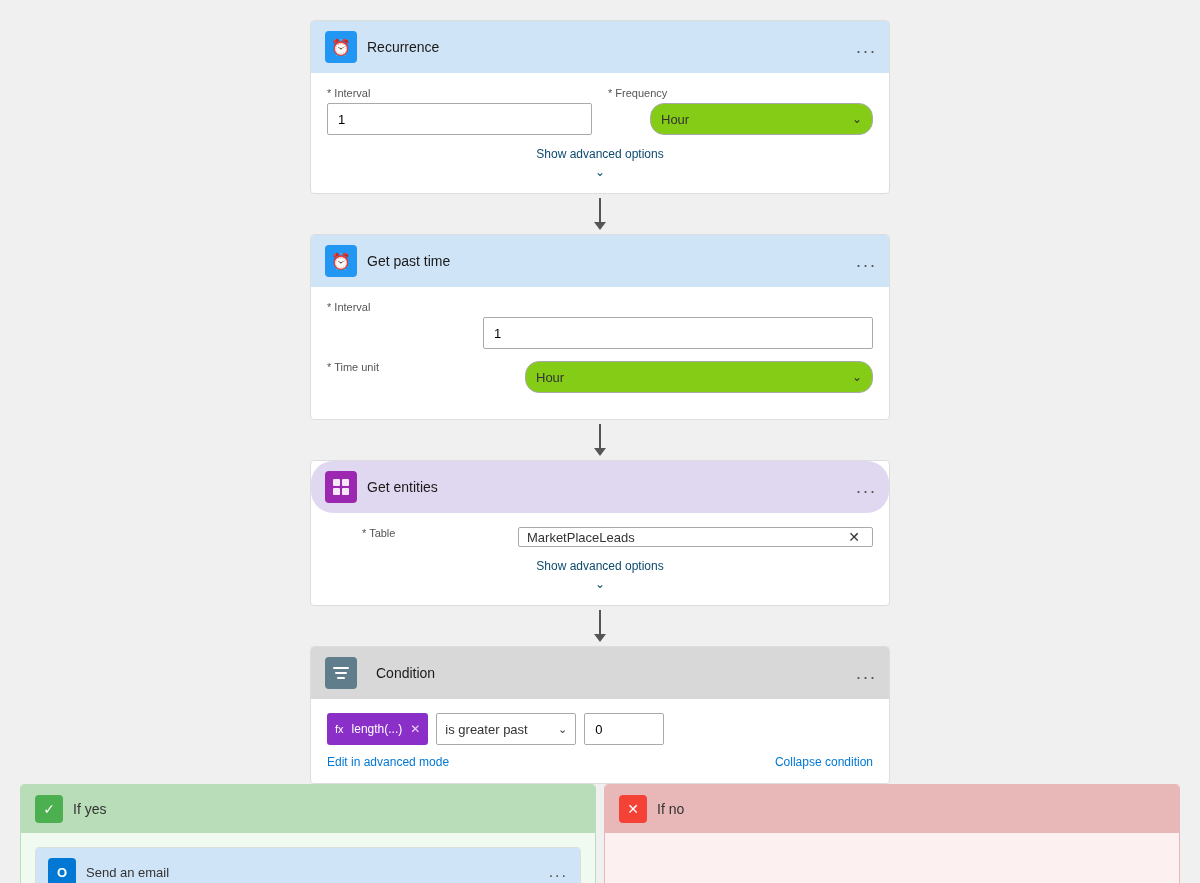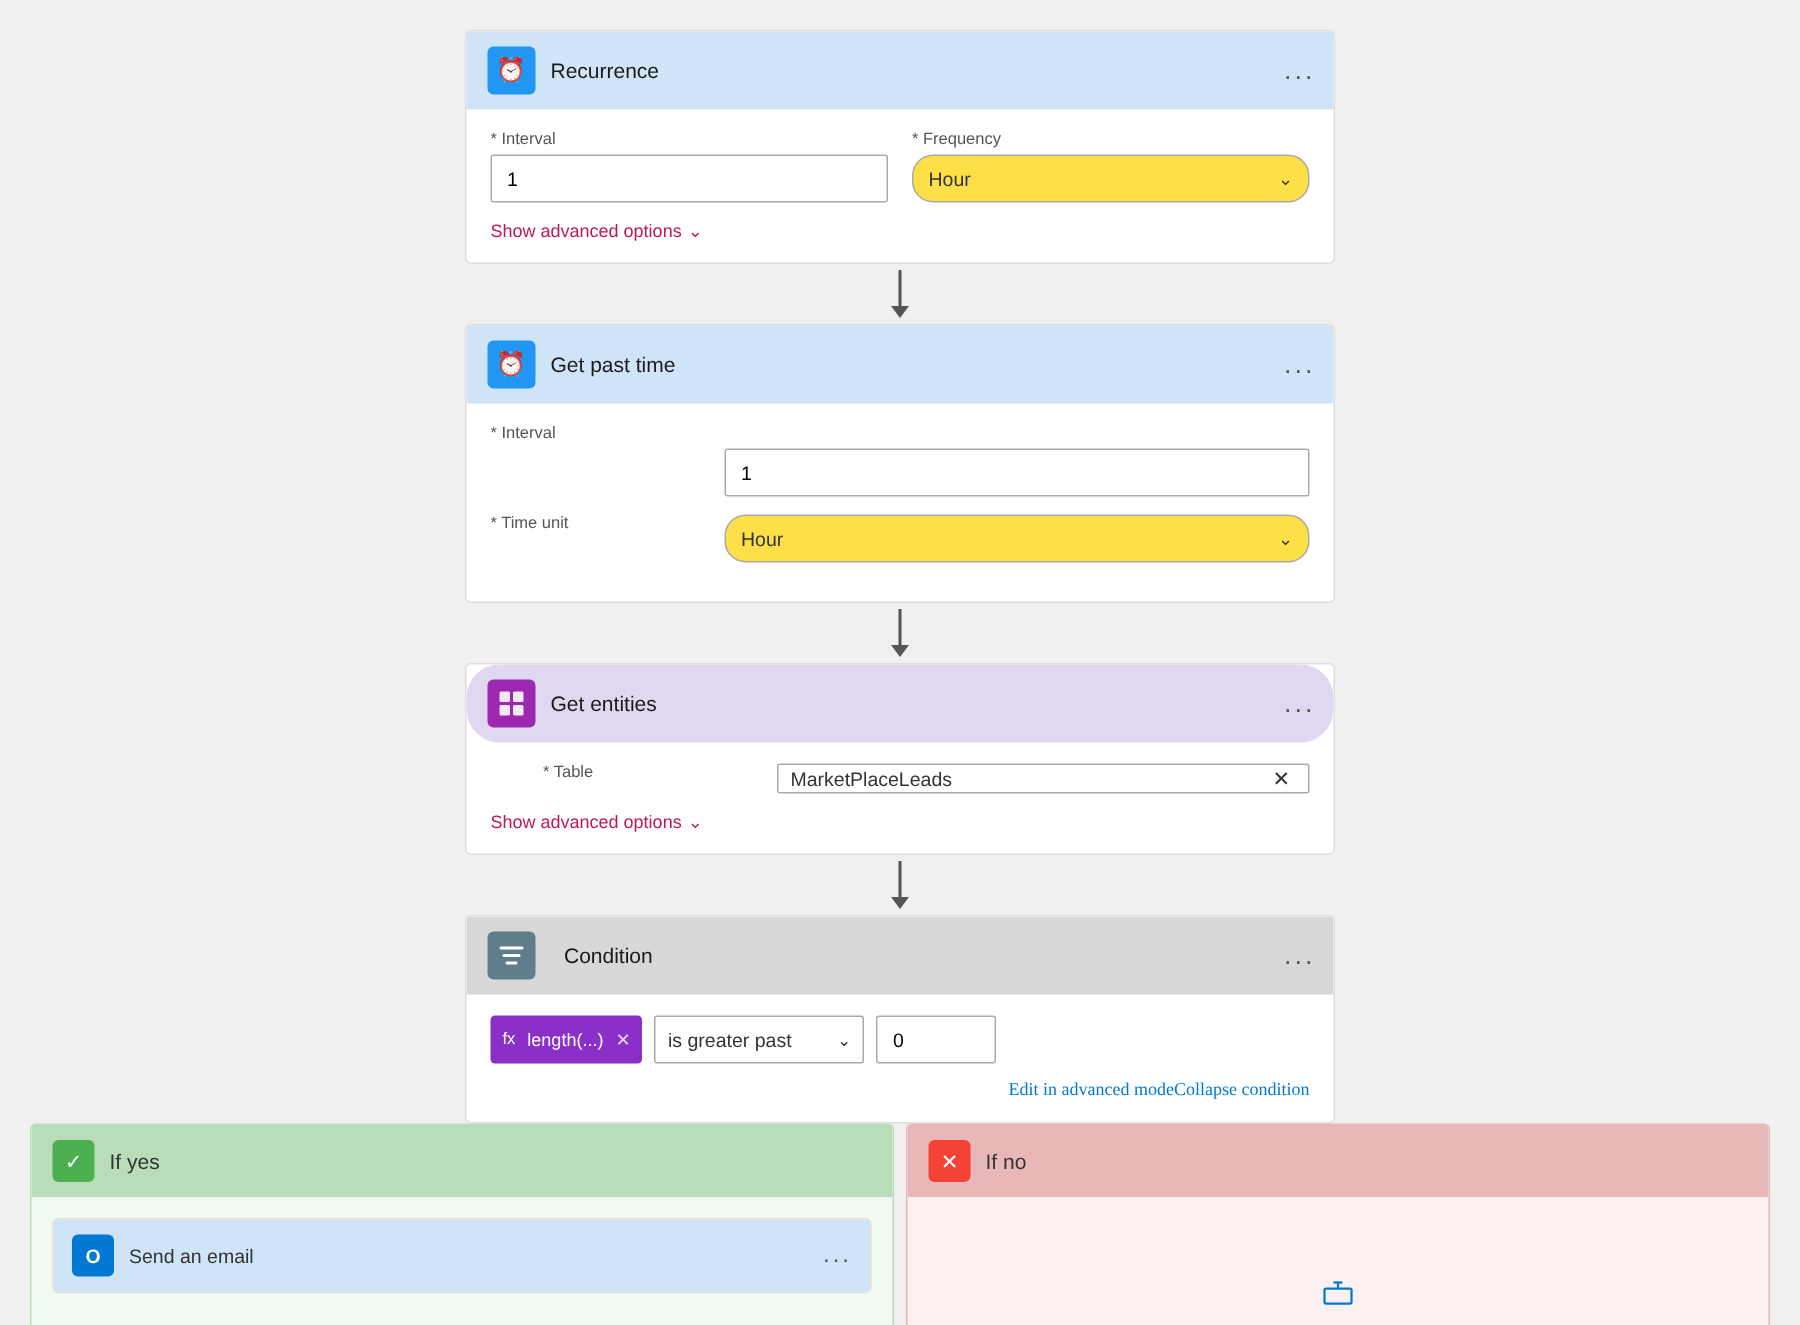--- a/index.html
+++ b/index.html
@@ -108,43 +108,45 @@
       height: 32px;
     }
 
     .form-select-wrapper {
       position: relative;
       display: flex;
       align-items: center;
       border: 1px solid #aaa;
       border-radius: 14px;
       height: 32px;
-      background: #fde047;
+      background: #84cc16;
+      margin-left: 42px;
     }
 
     .form-select-value {
       flex: 1;
       padding: 6px 10px;
       font-size: 13px;
     }
 
     .form-select-arrow {
       padding: 0 10px;
       color: #333;
       font-size: 12px;
     }
 
     .show-advanced {
-      color: #be185d;
+      color: #0c4a6e;
       font-size: 12px;
       cursor: pointer;
       display: flex;
       align-items: center;
       gap: 4px;
       margin-top: 4px;
+      flex-direction: column;
     }
 
     
     .connector {
       display: flex;
       flex-direction: column;
       align-items: center;
       height: 40px;
       justify-content: center;
     }
@@ -231,22 +233,21 @@
       border: 1px solid #aaa;
       border-radius: 2px;
       padding: 6px 10px;
       font-size: 13px;
       height: 32px;
       width: 80px;
     }
 
     .condition-links {
       display: flex;
-      justify-content: flex-end;
-      font-family: Liberation Serif, serif;
+      justify-content: space-between;
     }
 
     .condition-link {
       color: #0078d4;
       font-size: 12px;
       cursor: pointer;
     }
 
     
     .split-container {

